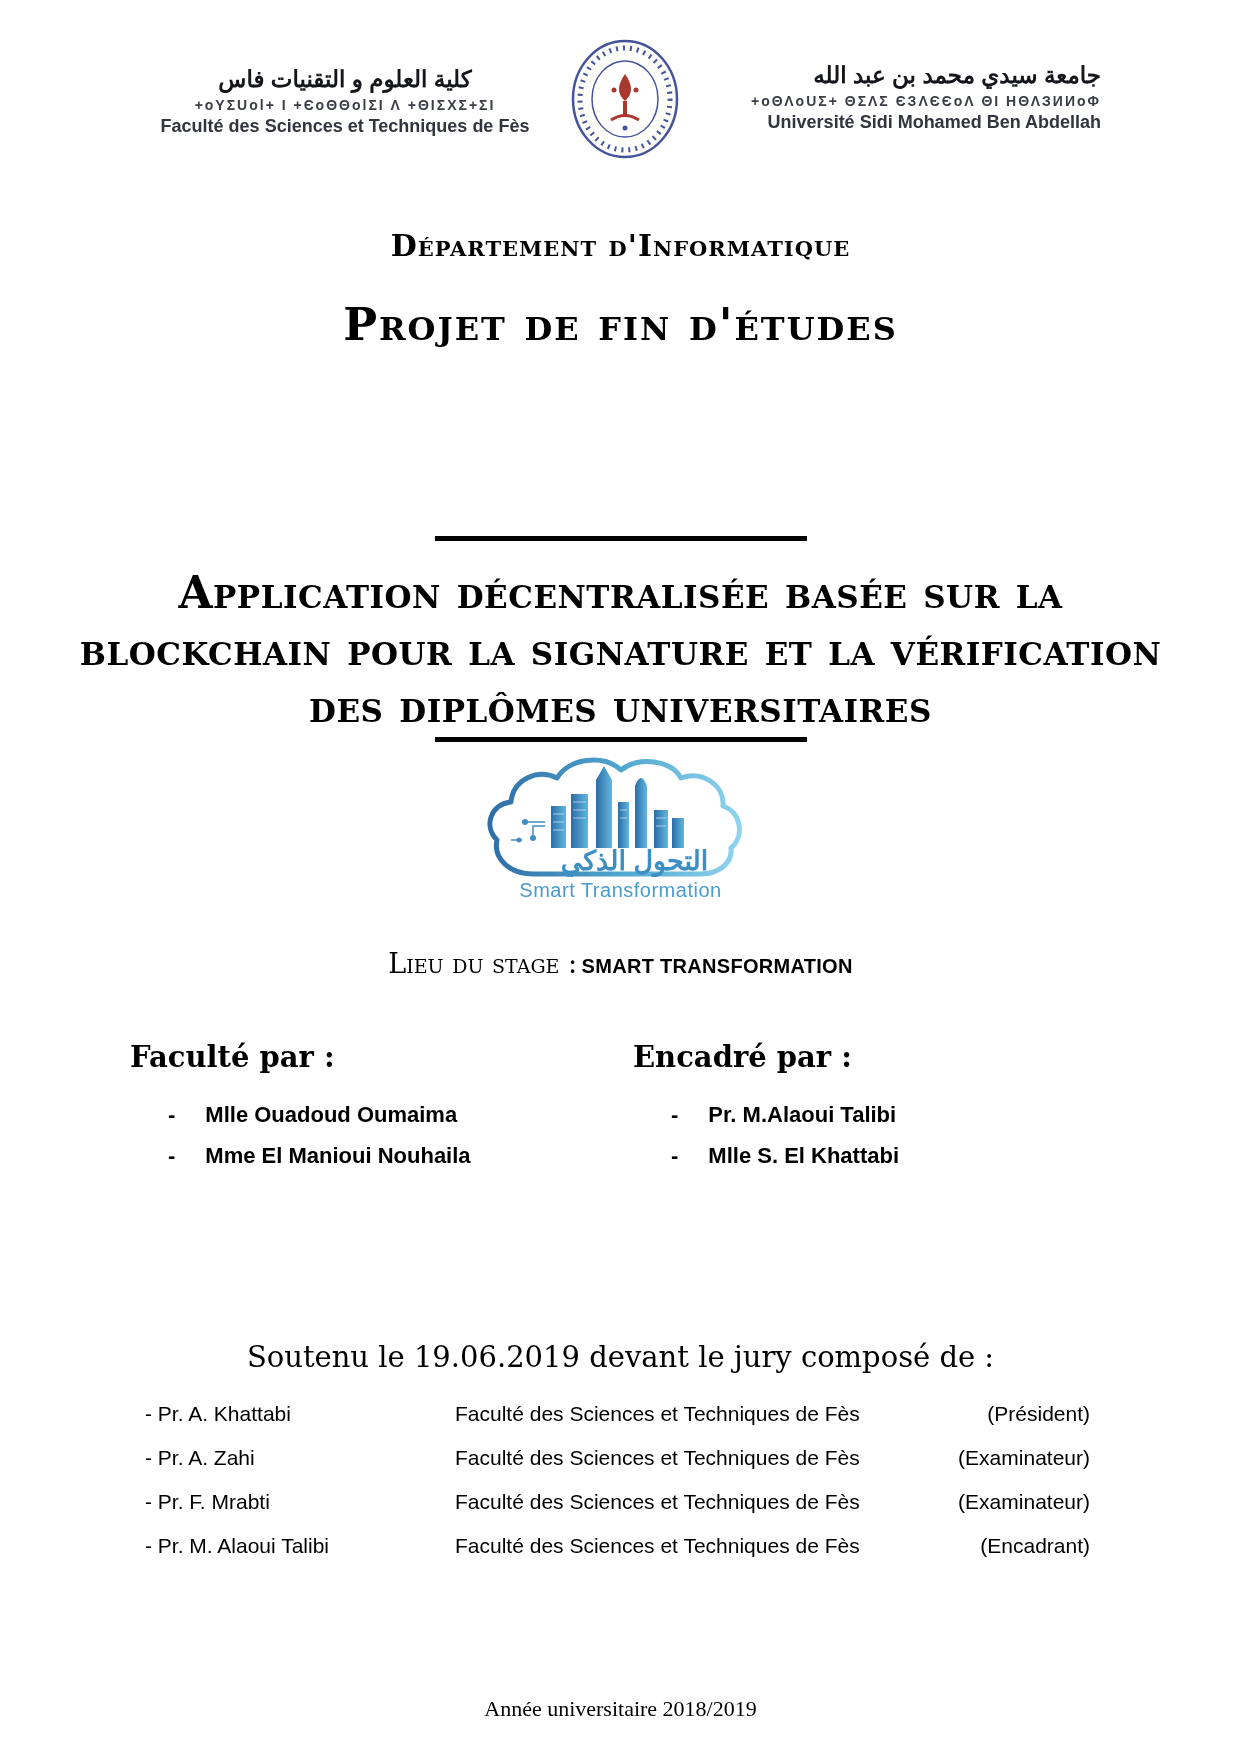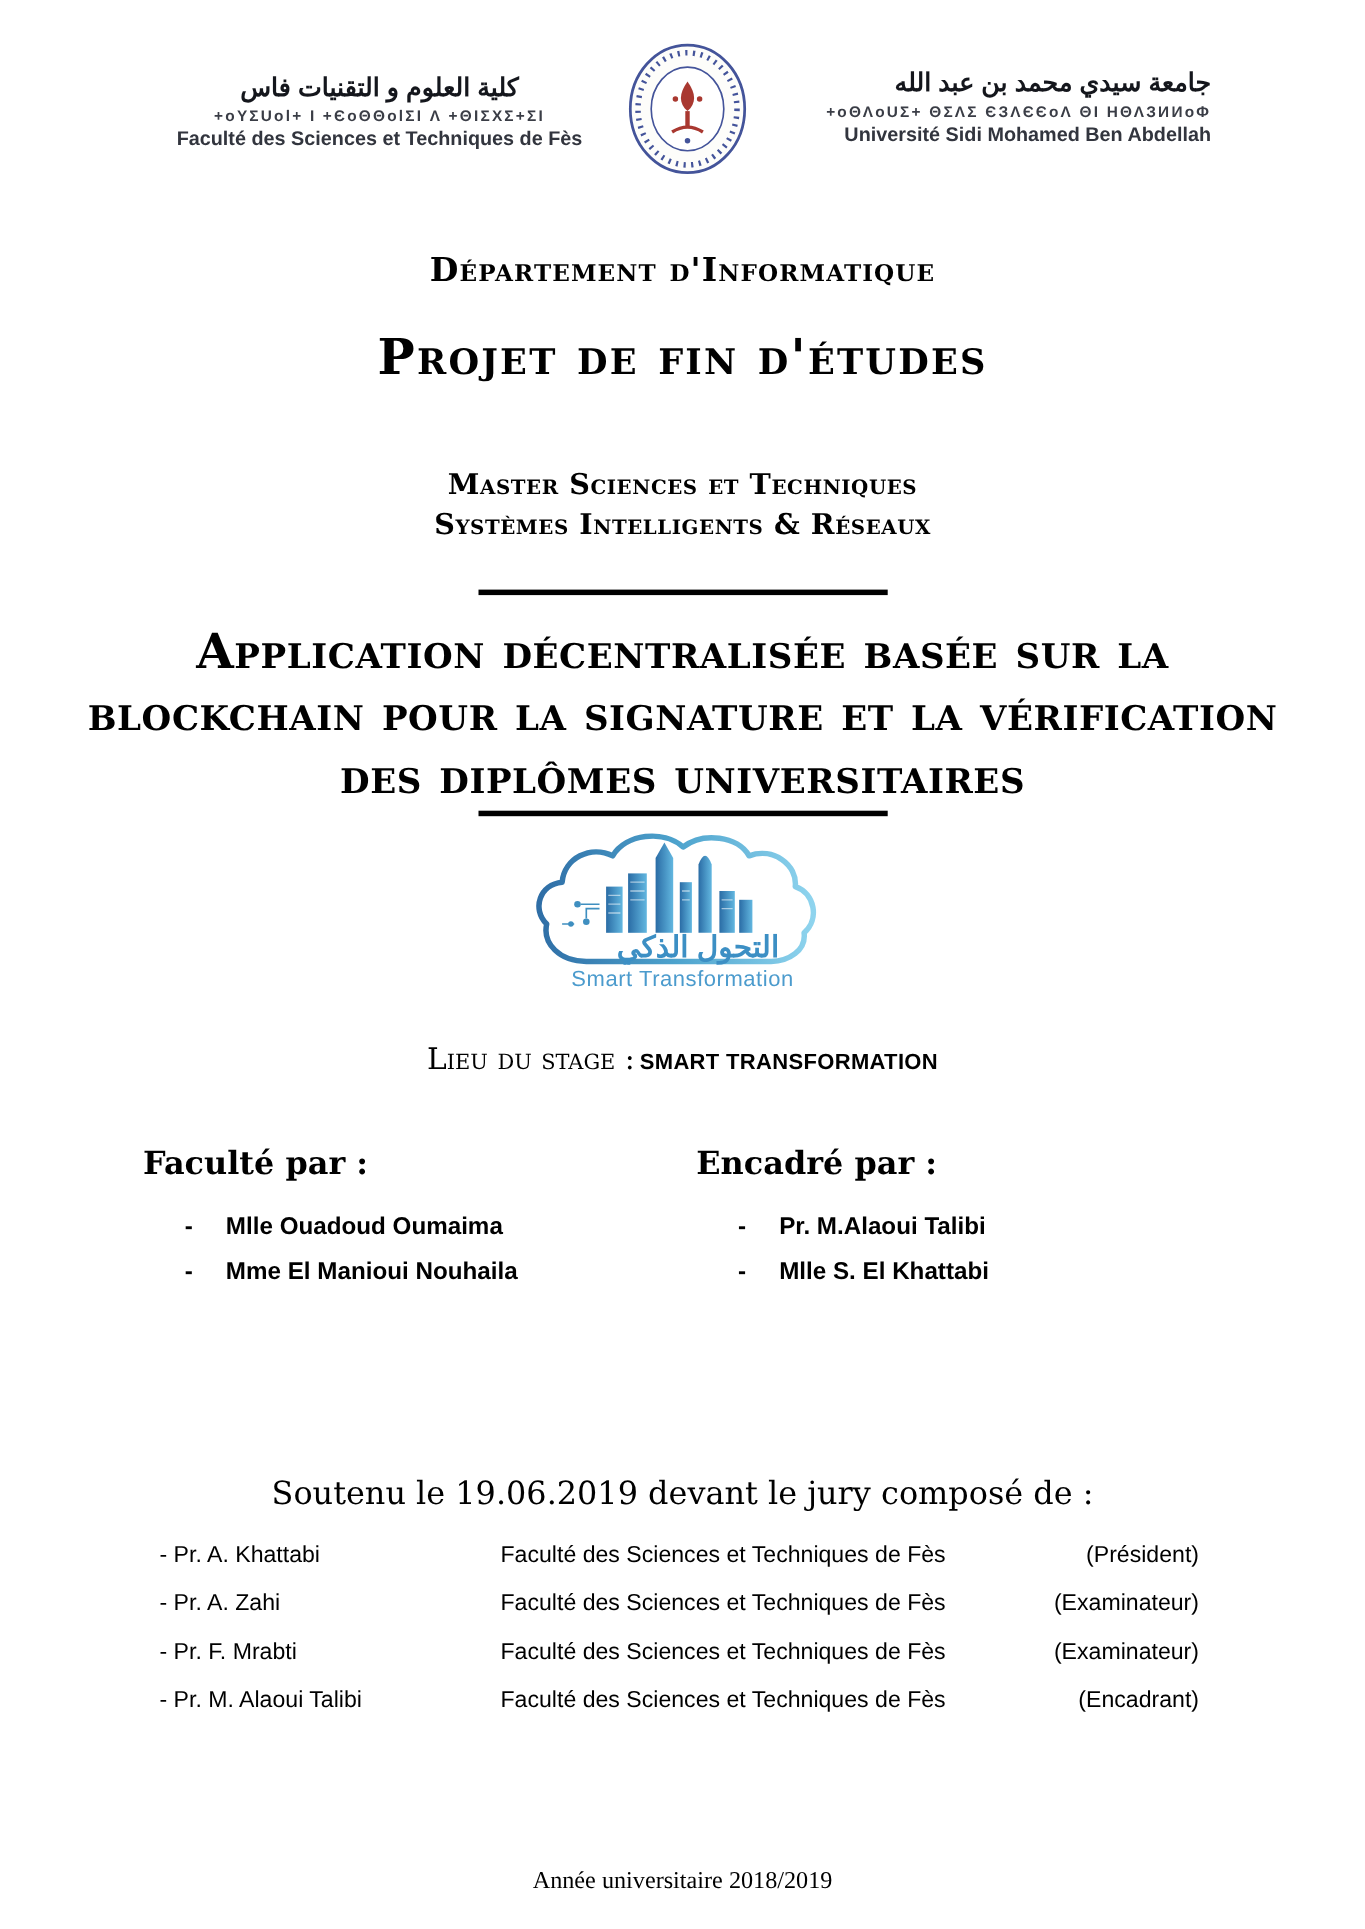--- a/index.html
+++ b/index.html
@@ -94,24 +94,20 @@
   <div class="hdr-right">
     <div class="hdr-ar">جامعة سيدي محمد بن عبد الله</div>
     <div class="hdr-tif">+oΘΛoUΣ+ ΘΣΛΣ ЄЗΛЄЄoΛ ΘI ΗΘΛЗИИoΦ</div>
     <div class="hdr-lat">Université Sidi Mohamed Ben Abdellah</div>
   </div>
 
   <div class="centered serifhead dept">Département d'Informatique</div>
 
   <div class="centered serifhead projet">Projet de fin d'études</div>
 
-  <div class="centered serifhead master">
-    <div>Master Sciences et Techniques</div>
-    <div>Systèmes Intelligents &amp; Réseaux</div>
-  </div>
 
   <div class="rule rule-top"></div>
 
   <div class="centered serifhead maintitle">
     <div>Application décentralisée basée sur la</div>
     <div>blockchain pour la signature et la vérification</div>
     <div>des diplômes universitaires</div>
   </div>
 
   <div class="rule rule-bottom"></div>

